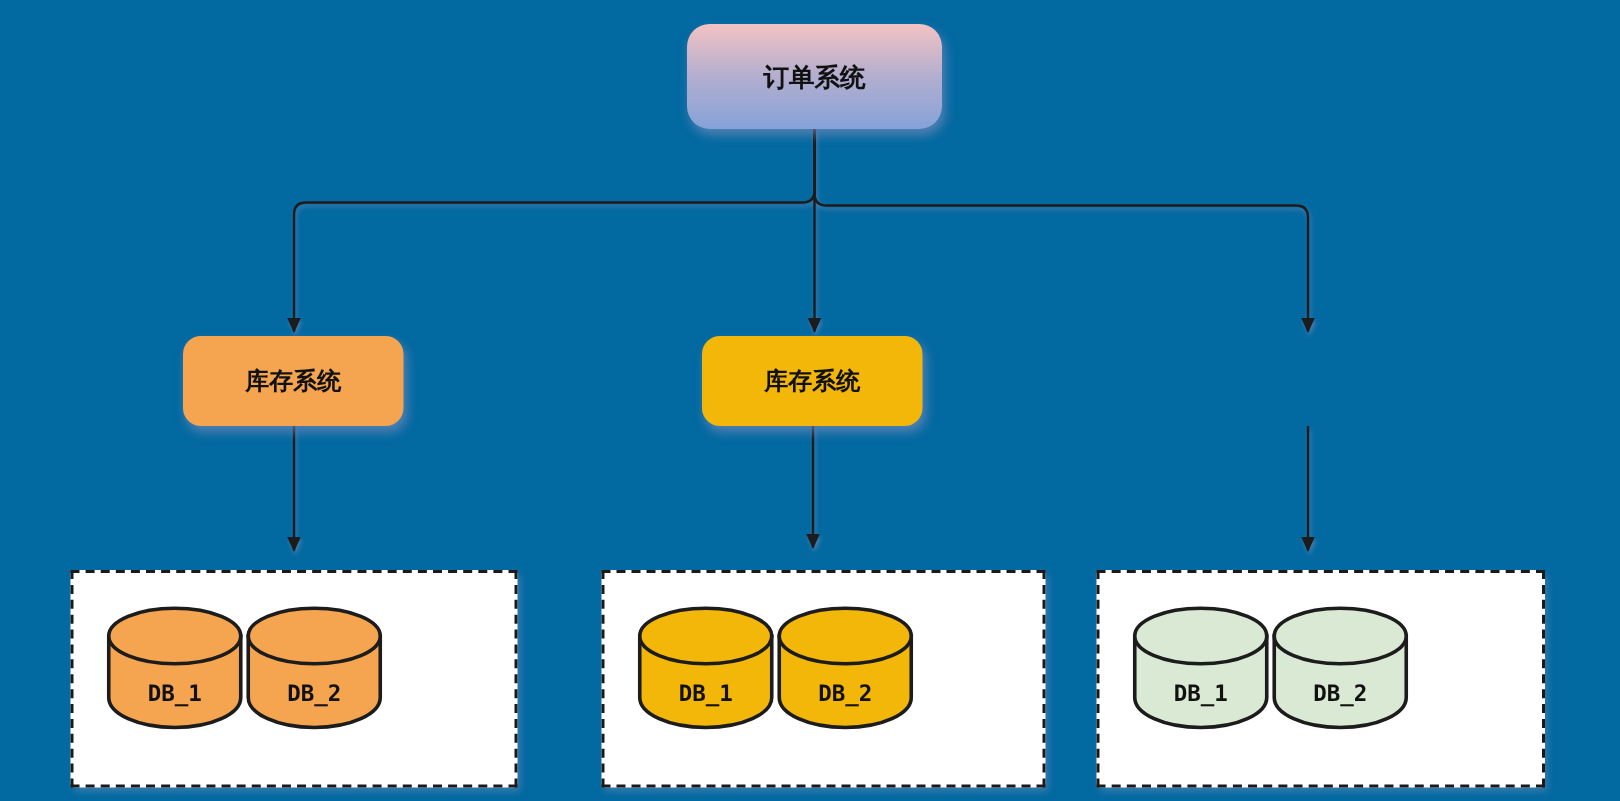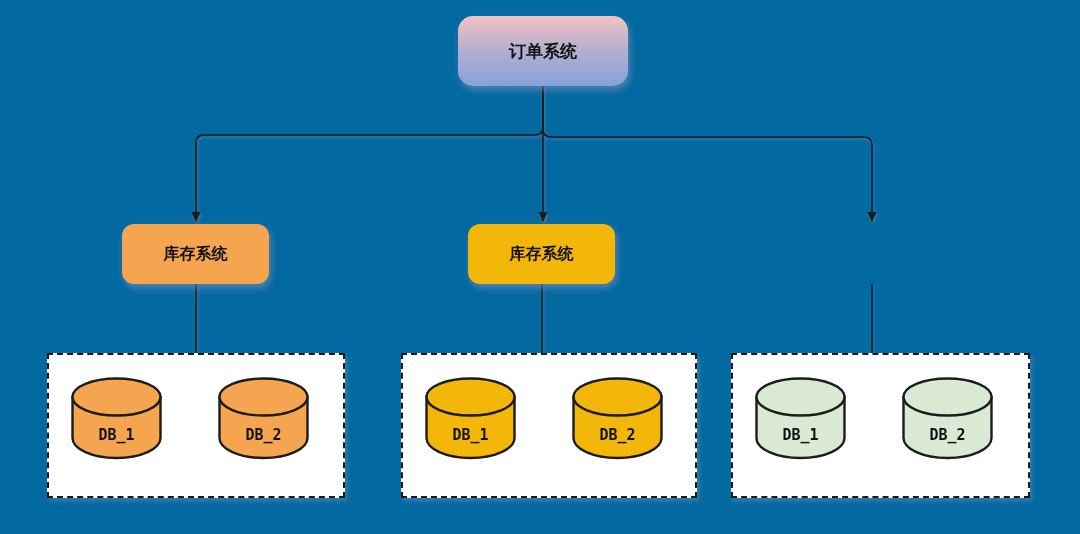--- a/index.html
+++ b/index.html
@@ -48,30 +48,29 @@
     border-radius: 12px;
     font-size: 16px;
   }
   .node.payment   { left: 122px; background: #F5A450; }
   .node.inventory { left: 468px; background: #F3B70A; }
   .node.points    { left: 799px; background: #D9E9D4; }
 
   
   .db-box {
     position: absolute;
-    top: 353px; height: 145px;
+    top: 380px; height: 145px;
     border: 2px dashed #1a1a1a;
     background: #ffffff;
     box-sizing: border-box;
     box-shadow: 2px 3px 5px rgba(160,160,200,0.35);
     display: flex;
     align-items: flex-start;
     padding-top: 21px;
     padding-left: 21px;
-    gap: 54px;
   }
   .db-box.b1 { left: 47px;  width: 298px; }
   .db-box.b2 { left: 401px; width: 296px; }
   .db-box.b3 { left: 731px; width: 299px; }
 
   
   .cylinder { position: relative; width: 93px; height: 86px; }
   .cylinder svg { position: absolute; inset: 0; overflow: visible; }
   .cylinder .shape { stroke: #1c1c1c; stroke-width: 2.4; }
   .db-box.b1 .shape { fill: #F5A450; }

